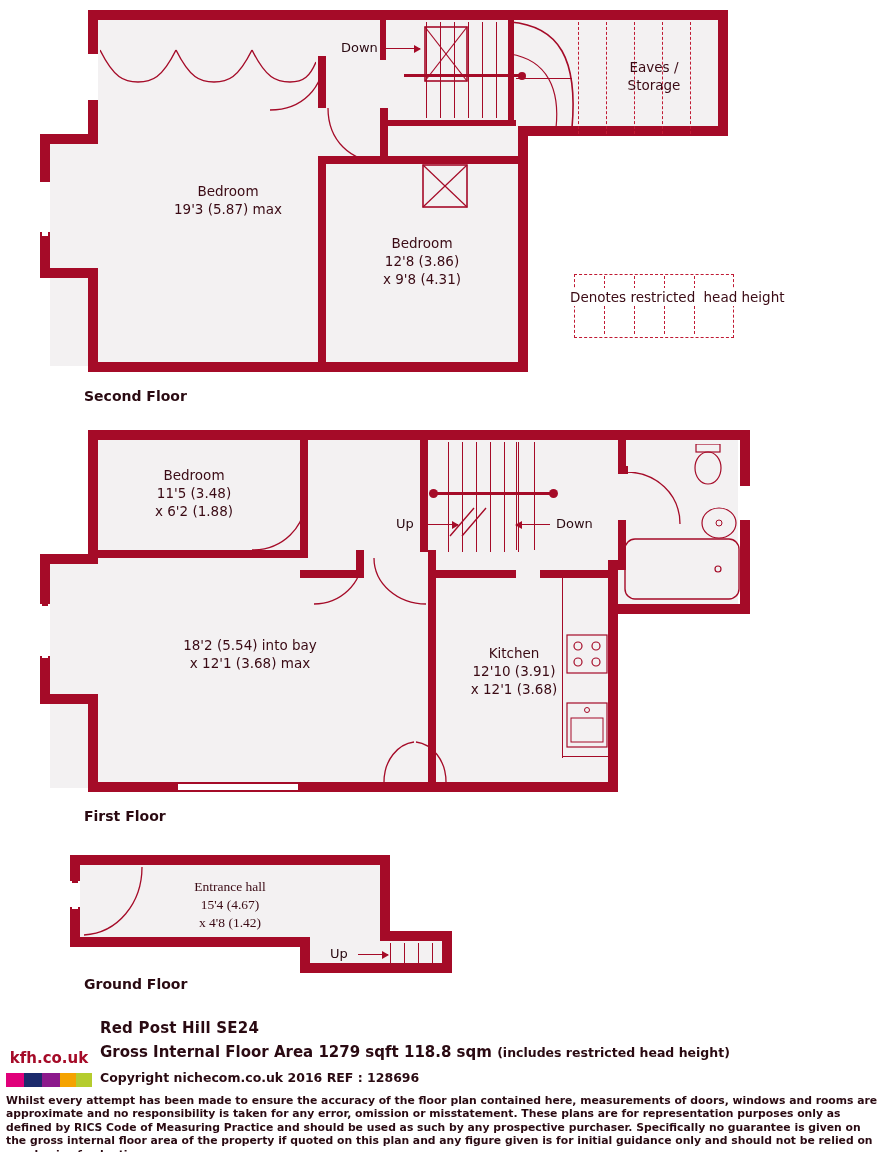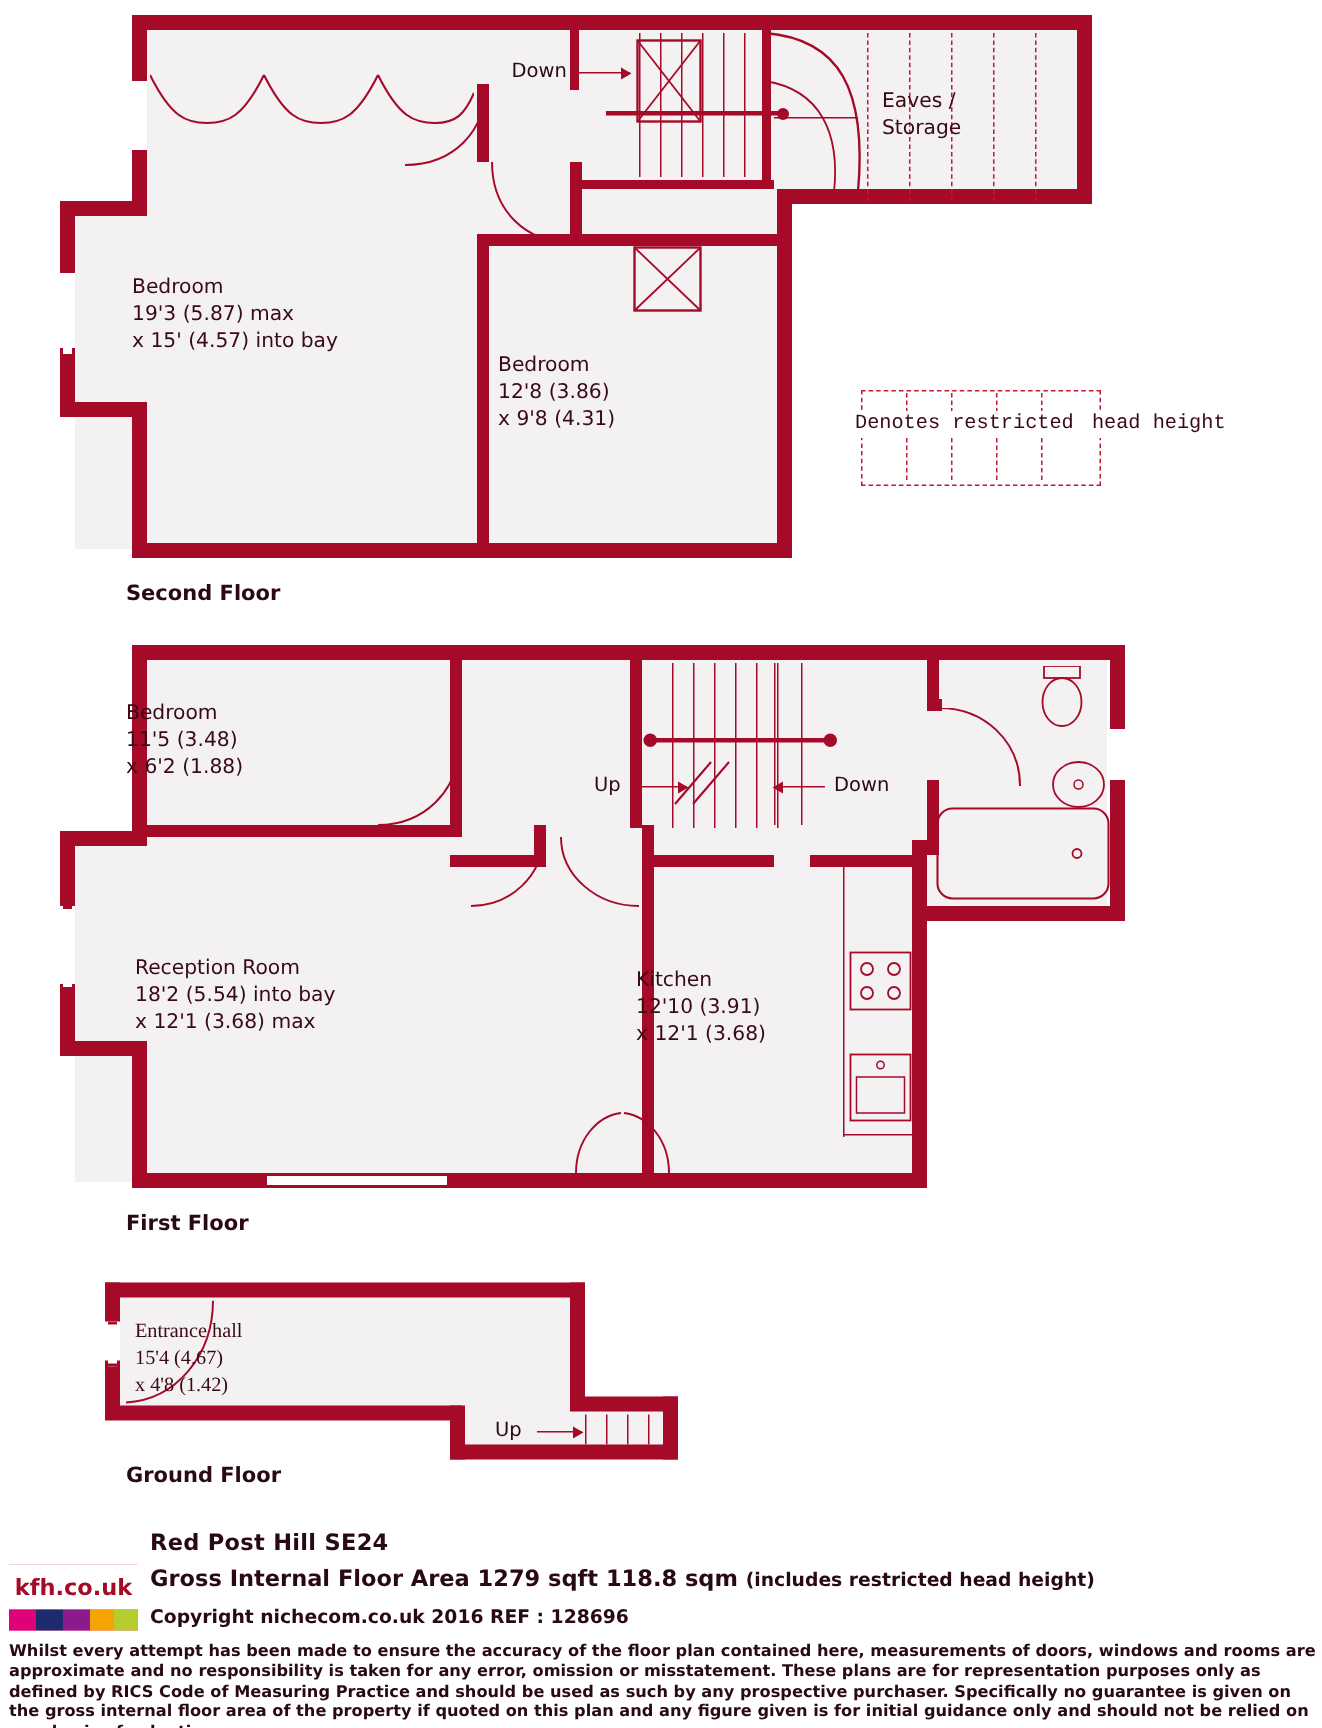--- a/index.html
+++ b/index.html
@@ -10,21 +10,21 @@
     overflow:hidden;
   }
   .plan{position:absolute;}
 
   
   .wall{position:absolute;background:#a50b28;}
   .room{position:absolute;background:#f3f1f2;}
   .thinline{position:absolute;background:#a50b28;}
 
   .label{
-    position:absolute;text-align:left;color:#3a0a14;
+    position:absolute;text-align:center;color:#3a0a14;
     font-size:13.5px;line-height:18px;white-space:nowrap;
   }
   .floor-title{
     position:absolute;font-size:14px;font-weight:bold;color:#2a0a12;
     white-space:nowrap;
   }
   .dirlabel{
     position:absolute;font-size:13px;color:#2a0a12;white-space:nowrap;
   }
 
@@ -137,39 +137,38 @@
     <path d="M74,0 C74,32 52,54 20,54" fill="none" stroke="#a50b28" stroke-width="1.3"></path>
     <line x1="74" y1="0" x2="74" y2="54" stroke="#a50b28" stroke-width="0"></line>
   </svg>
   <svg class="plan" style="left:326px;top:108px;" width="58" height="56" viewBox="0 0 58 56">
     <path d="M56,54 C24,54 2,32 2,0" fill="none" stroke="#a50b28" stroke-width="1.3"></path>
   </svg>
 
   <div class="label" style="left:88px;top:182px;width:280px;">
     <div>Bedroom</div>
     <div>19'3 (5.87) max</div>
-    <div>x  15' (4.57) into bay</div>
   </div>
   <div class="label" style="left:332px;top:234px;width:180px;">
     <div>Bedroom</div>
     <div>12'8 (3.86)</div>
     <div>x  9'8 (4.31)</div>
   </div>
   <div class="label" style="left:588px;top:58px;width:132px;">
     <div>Eaves /</div>
     <div>Storage</div>
   </div>
 
   <div class="dirlabel" style="left:341px;top:40px;">Down</div>
   <div class="arrow-r" style="left:386px;top:48px;width:34px;"></div>
 
   <div class="floor-title" style="left:84px;top:388px;">Second Floor</div>
 </div>
 
-<div class="plan" style="left:570px;top:256px;width:170px;height:72px;font-family:Liberation Mono, monospace;">
+<div class="plan" style="left:570px;top:270px;width:170px;height:72px;">
   <div class="dashbox" style="left:4px;top:4px;width:158px;height:62px;"></div>
   <div class="dashv" style="left:34px;top:6px;height:58px;"></div>
   <div class="dashv" style="left:64px;top:6px;height:58px;"></div>
   <div class="dashv" style="left:94px;top:6px;height:58px;"></div>
   <div class="dashv" style="left:124px;top:6px;height:58px;"></div>
   <div class="label" style="left:-2px;top:18px;width:172px;background:rgba(255,255,255,0.0);">
     <div style="background:#fff;display:inline-block;padding:0 2px;">Denotes restricted</div>
     <div style="background:#fff;display:inline-block;padding:0 2px;">head height</div>
   </div>
 </div>
@@ -275,21 +274,20 @@
 
   <div class="thinline" style="left:516px;top:22px;width:1.2px;height:108px;"></div>
   <div class="thinline" style="left:534px;top:22px;width:1.2px;height:108px;"></div>
 
   <div class="label" style="left:84px;top:464px;width:220px;top:46px;">
     <div>Bedroom</div>
     <div>11'5 (3.48)</div>
     <div>x  6'2 (1.88)</div>
   </div>
   <div class="label" style="left:90px;top:216px;width:320px;">
-    <div>Reception Room</div>
     <div>18'2 (5.54) into bay</div>
     <div>x  12'1 (3.68) max</div>
   </div>
   <div class="label" style="left:424px;top:224px;width:180px;">
     <div>Kitchen</div>
     <div>12'10 (3.91)</div>
     <div>x  12'1 (3.68)</div>
   </div>
 
   <div class="floor-title" style="left:84px;top:388px;">First Floor</div>

